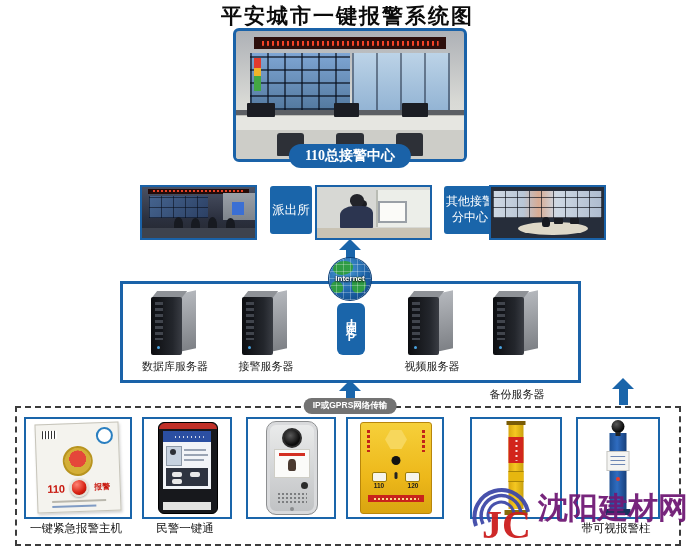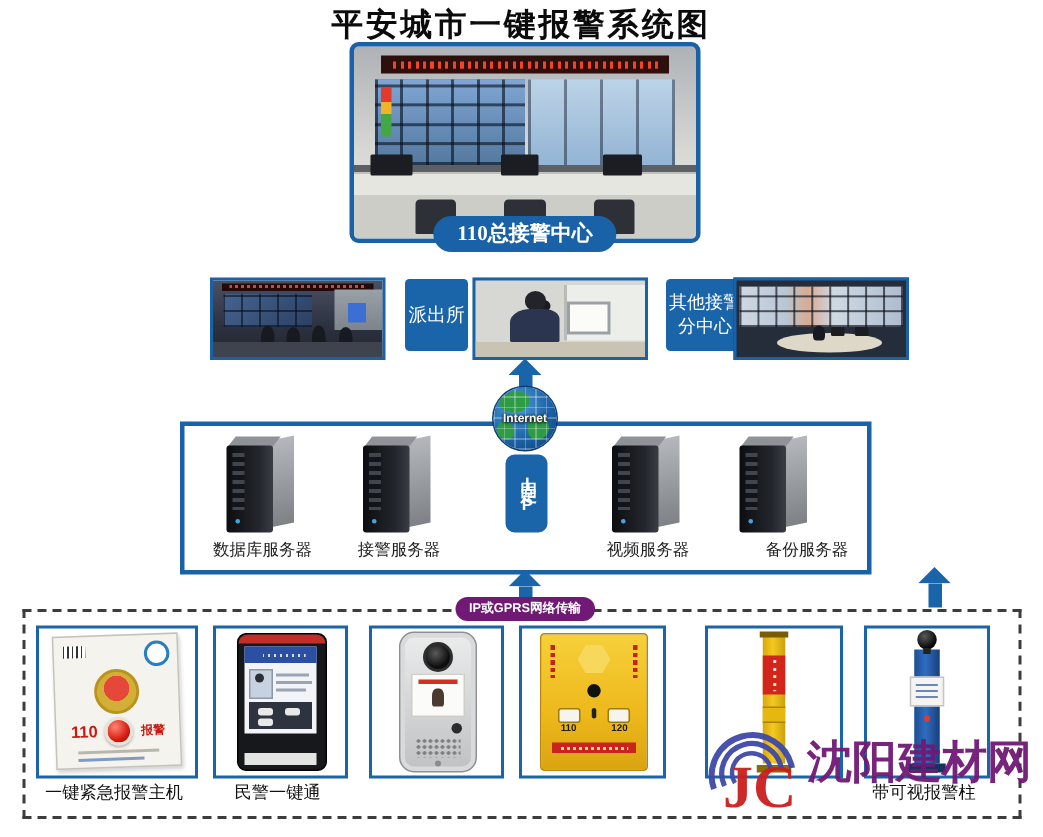--- a/index.html
+++ b/index.html
@@ -114,27 +114,27 @@
   .t1{left:150px;top:291px;} .t2{left:241px;top:291px;} .t3{left:407px;top:291px;} .t4{left:492px;top:291px;}
   .tw-side{position:absolute;left:30px;top:1px;width:16px;height:58px;
            background:linear-gradient(180deg,#b4b7bc,#7e8186);transform:skewY(-12deg);}
   .tw-top{position:absolute;left:4px;top:0;width:30px;height:8px;background:#8f9297;transform:skewX(-38deg);}
   .tw-front{position:absolute;left:1px;top:6px;width:31px;height:58px;border-radius:2px;
             background:linear-gradient(90deg,#0c0d10,#23262c 70%,#3a3d44);}
   .tw-bays{position:absolute;left:5px;top:11px;width:8px;height:38px;
            background:repeating-linear-gradient(180deg,#41454d 0 3px,#121419 3px 6px);}
   .tw-led{position:absolute;left:7px;top:55px;width:3px;height:3px;border-radius:50%;background:#4aa3e0;}
   .srv-label{top:359px;width:100px;text-align:center;font-size:11px;color:#222;}
-  .sl1{left:125px;} .sl2{left:216px;} .sl3{left:382px;} .sl4{left:488px;}
+  .sl1{left:125px;} .sl2{left:216px;} .sl3{left:382px;} .sl4{left:467px;margin-top:28px;}
   .fixedip{left:337px;top:303px;width:28px;height:52px;background:#1a65aa;border-radius:6px;color:#fff;
            display:flex;align-items:center;justify-content:center;font-size:11px;font-weight:bold;
            writing-mode:vertical-rl;text-orientation:upright;letter-spacing:2px;}
 
   
-  .pill{left:350px;top:398px;transform:translateX(-50%);background:#701a75;color:#fff;font-size:8.5px;
+  .pill{left:350px;top:398px;transform:translateX(-50%);background:#737373;color:#fff;font-size:8.5px;
         font-weight:bold;padding:2px 9px;border-radius:9px;white-space:nowrap;z-index:6;}
   .dashed-box{left:15px;top:406px;width:662px;height:136px;border:2px dashed #3c3c3c;}
 
   
   .dev{top:417px;height:98px;border:2px solid #1a65aa;background:#fff;overflow:hidden;}
   .d1{left:24px;width:104px;} .d2{left:142px;width:86px;} .d3{left:246px;width:86px;}
   .d4{left:346px;width:94px;} .d5{left:470px;width:88px;} .d6{left:576px;width:80px;}
   .dev-label{top:521px;text-align:center;font-size:11.5px;color:#111;width:130px;white-space:nowrap;}
   .dl1{left:11px;} .dl2{left:120px;} .dl3{left:224px;} .dl4{left:328px;} .dl5{left:449px;} .dl6{left:551px;}
 

